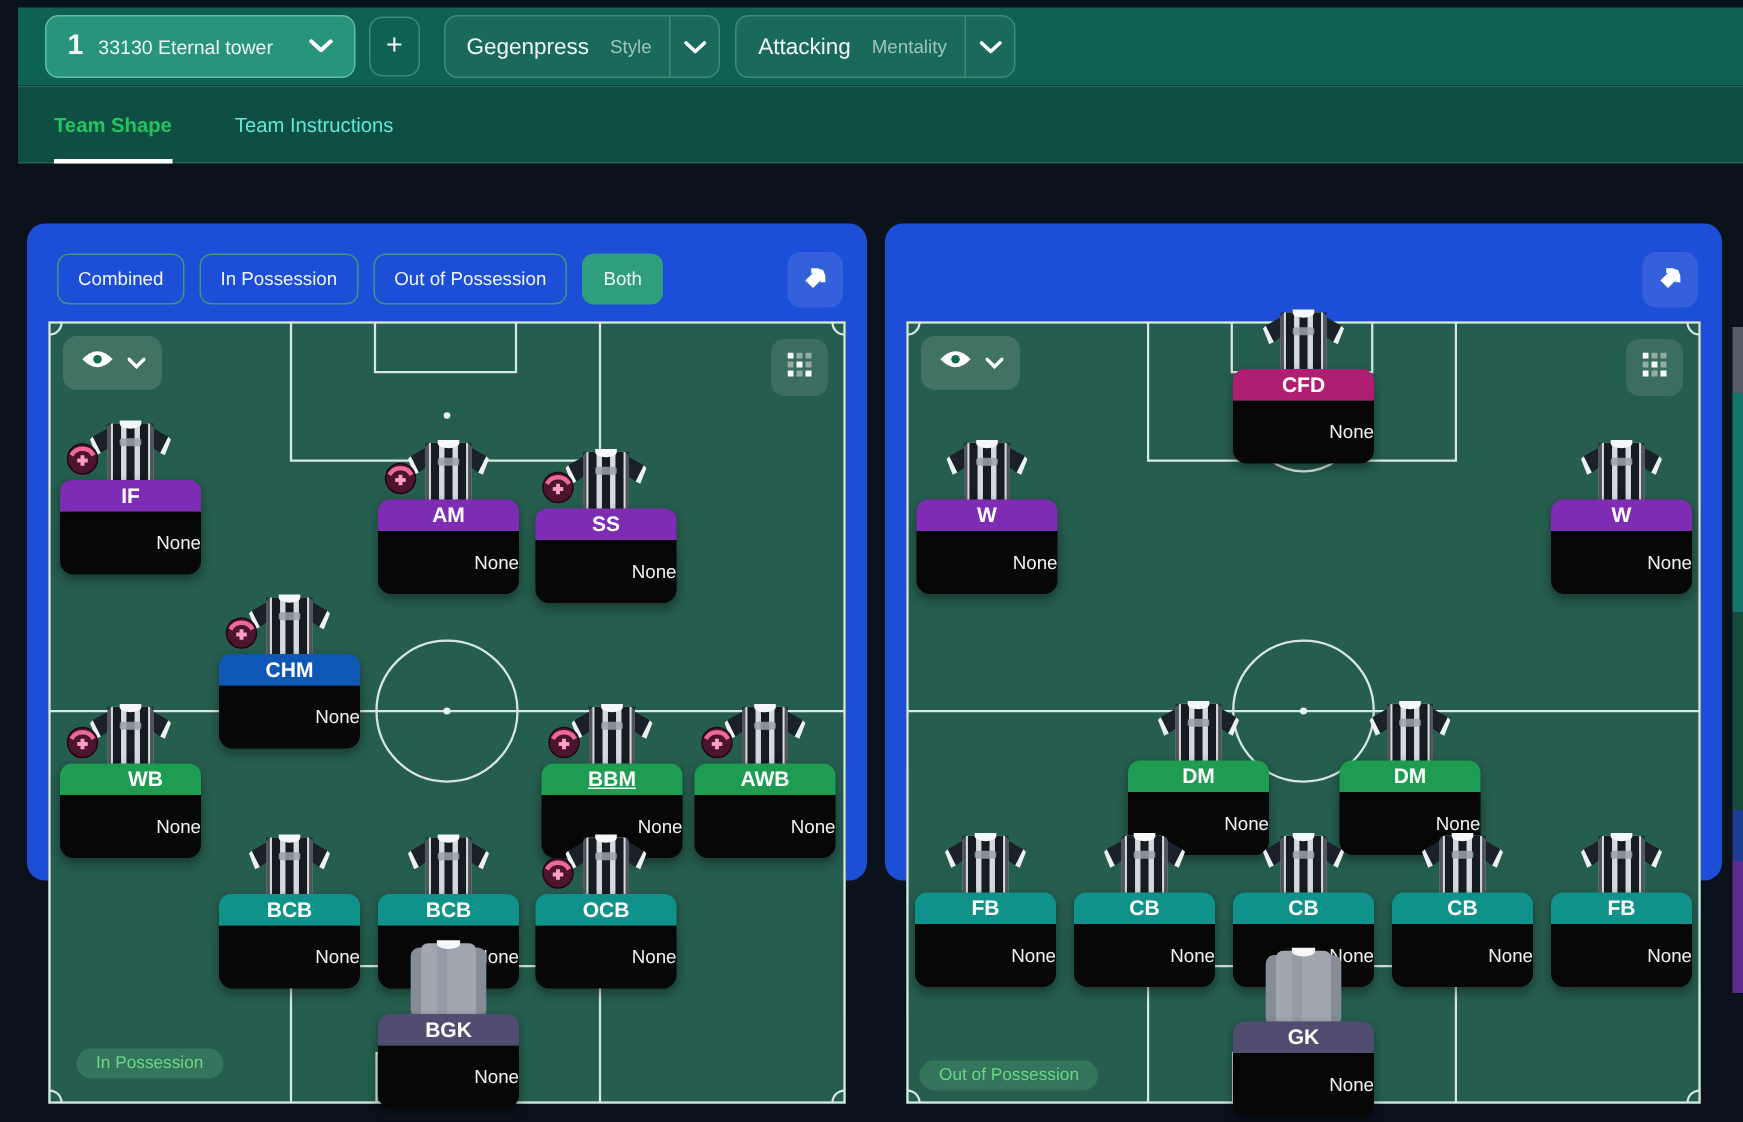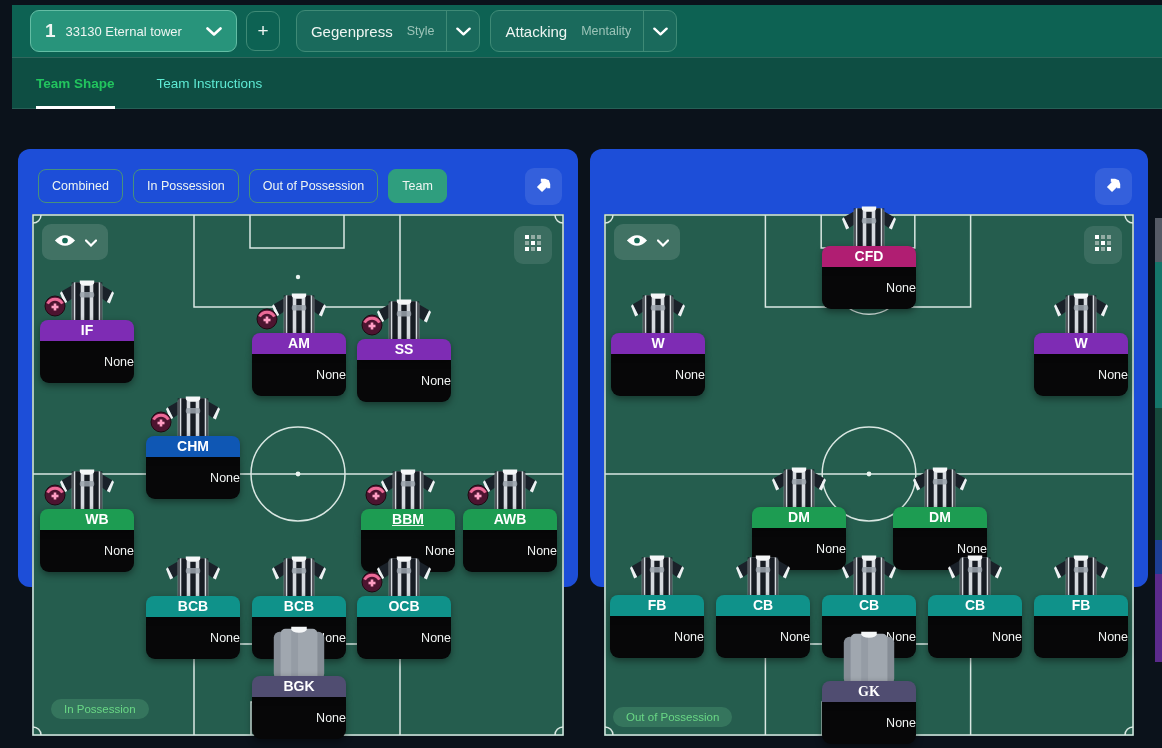--- a/index.html
+++ b/index.html
@@ -122,21 +122,21 @@
   <div class="tabband">
     <div class="tab active">Team Shape</div>
     <div class="tab inactive">Team Instructions</div>
   </div>
 
   <div class="panel left">
     <div class="view-switch">
       <button class="vbtn">Combined</button>
       <button class="vbtn">In Possession</button>
       <button class="vbtn">Out of Possession</button>
-      <button class="vbtn active">Team</button>
+      <button class="vbtn active">Both</button>
     </div>
     <button class="kit-btn">
       <span>
         <svg width="19" height="19" viewBox="0 0 20 20">
             <g transform="rotate(45 10 10)">
               <path d="M6.2 3.8 L10 2 L13.8 3.8 L17 7 L14.4 9.6 L13.8 8 L13.8 16 L6.2 16 L6.2 8 L5.6 9.6 L3 7 Z" fill="#ffffff"></path>
             </g>
           </svg>
       </span>
     </button>
@@ -769,21 +769,21 @@
     <span class="jersey gk">
       <svg width="64" height="56" viewBox="0 0 66 56">
         <rect x="7" y="5" width="13" height="49" rx="6" fill="#868d96"></rect>
         <rect x="46" y="5" width="13" height="49" rx="6" fill="#868d96"></rect>
         <rect x="14" y="2" width="38" height="54" rx="5" fill="#a0a7af"></rect>
         <rect x="25" y="2" width="7" height="54" fill="#959ca5"></rect>
         <path d="M25 0 h16 v2.5 a8 3.5 0 0 1 -16 0 z" fill="#f5f7f8"></path>
       </svg>
     </span>
 
-    <div class="badge" style="background: rgb(80, 77, 113); font-family: Liberation Serif, serif;"><span class="role">GK</span></div>
+    <div class="badge" style="background: rgb(80, 77, 113);"><span class="role">GK</span></div>
     <div class="pname"><span class="nm">None</span></div>
   </div>
         </div>
       <div class="phase-pill">Out of Possession</div>
     </div>
   </div>
 
   <div class="edge-strip">
       <div class="strip-seg" style="top: 218px; height: 44px; background: rgb(86, 91, 102);"></div>
       <div class="strip-seg" style="top: 262px; height: 146px; background: rgb(21, 117, 106);"></div>

